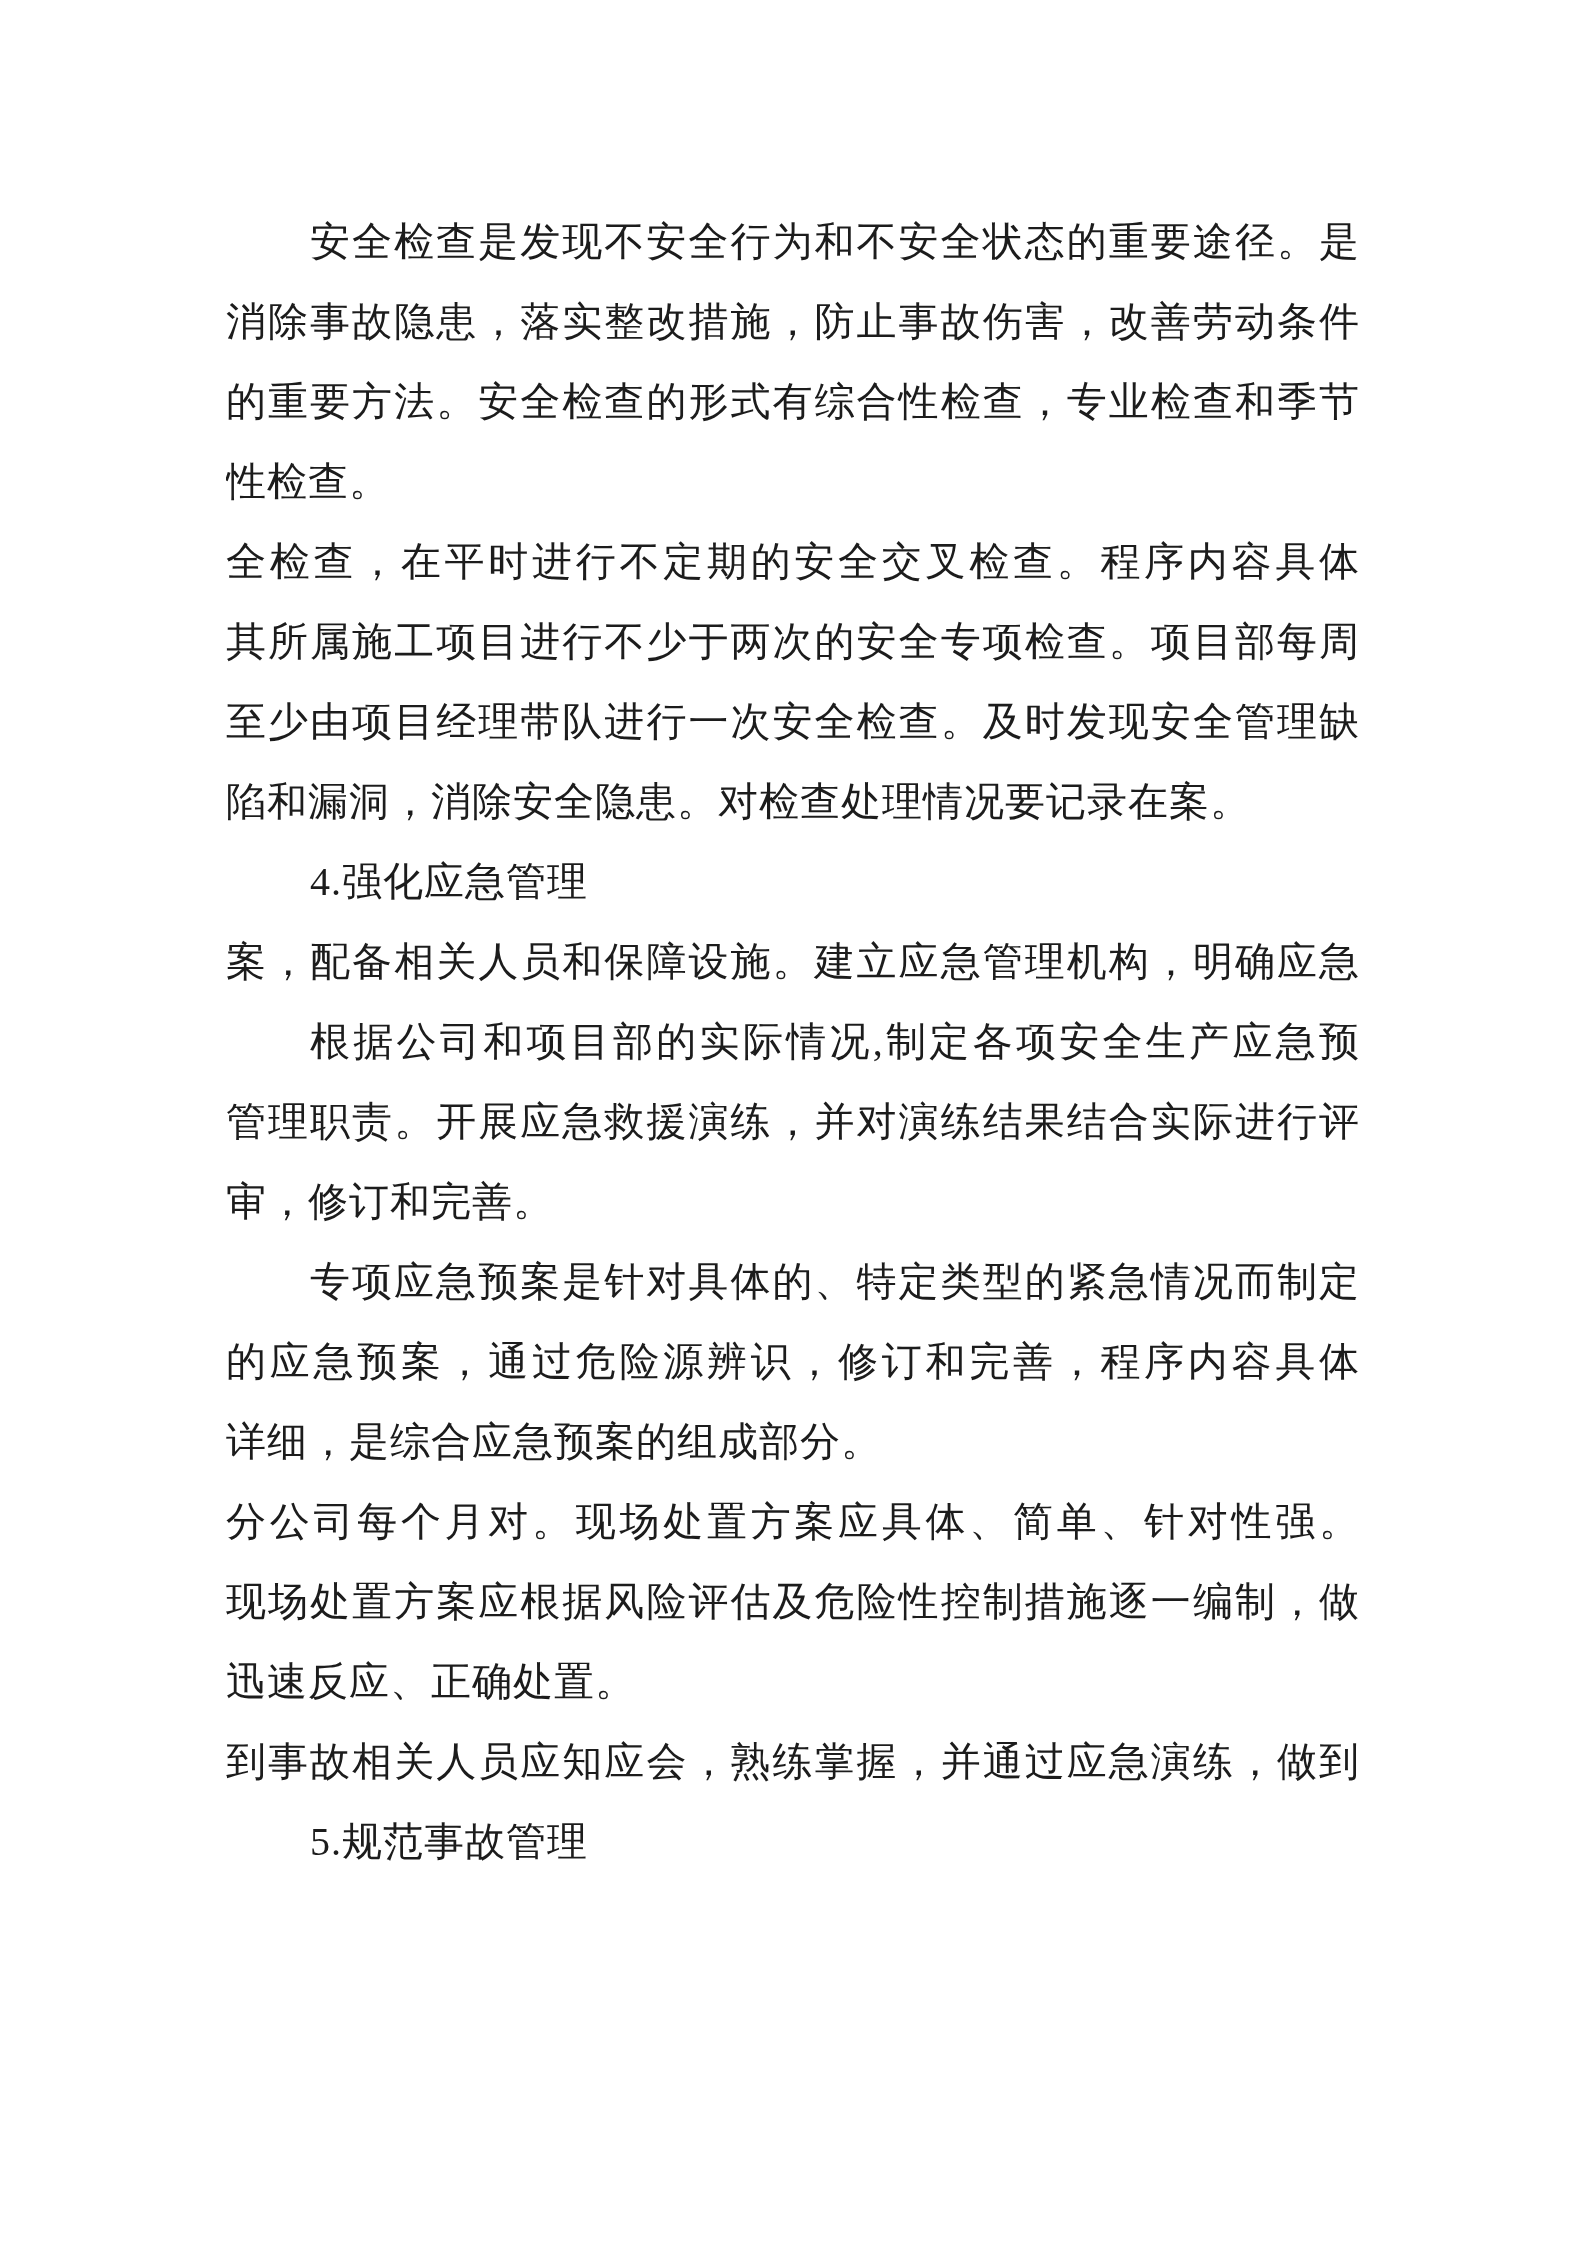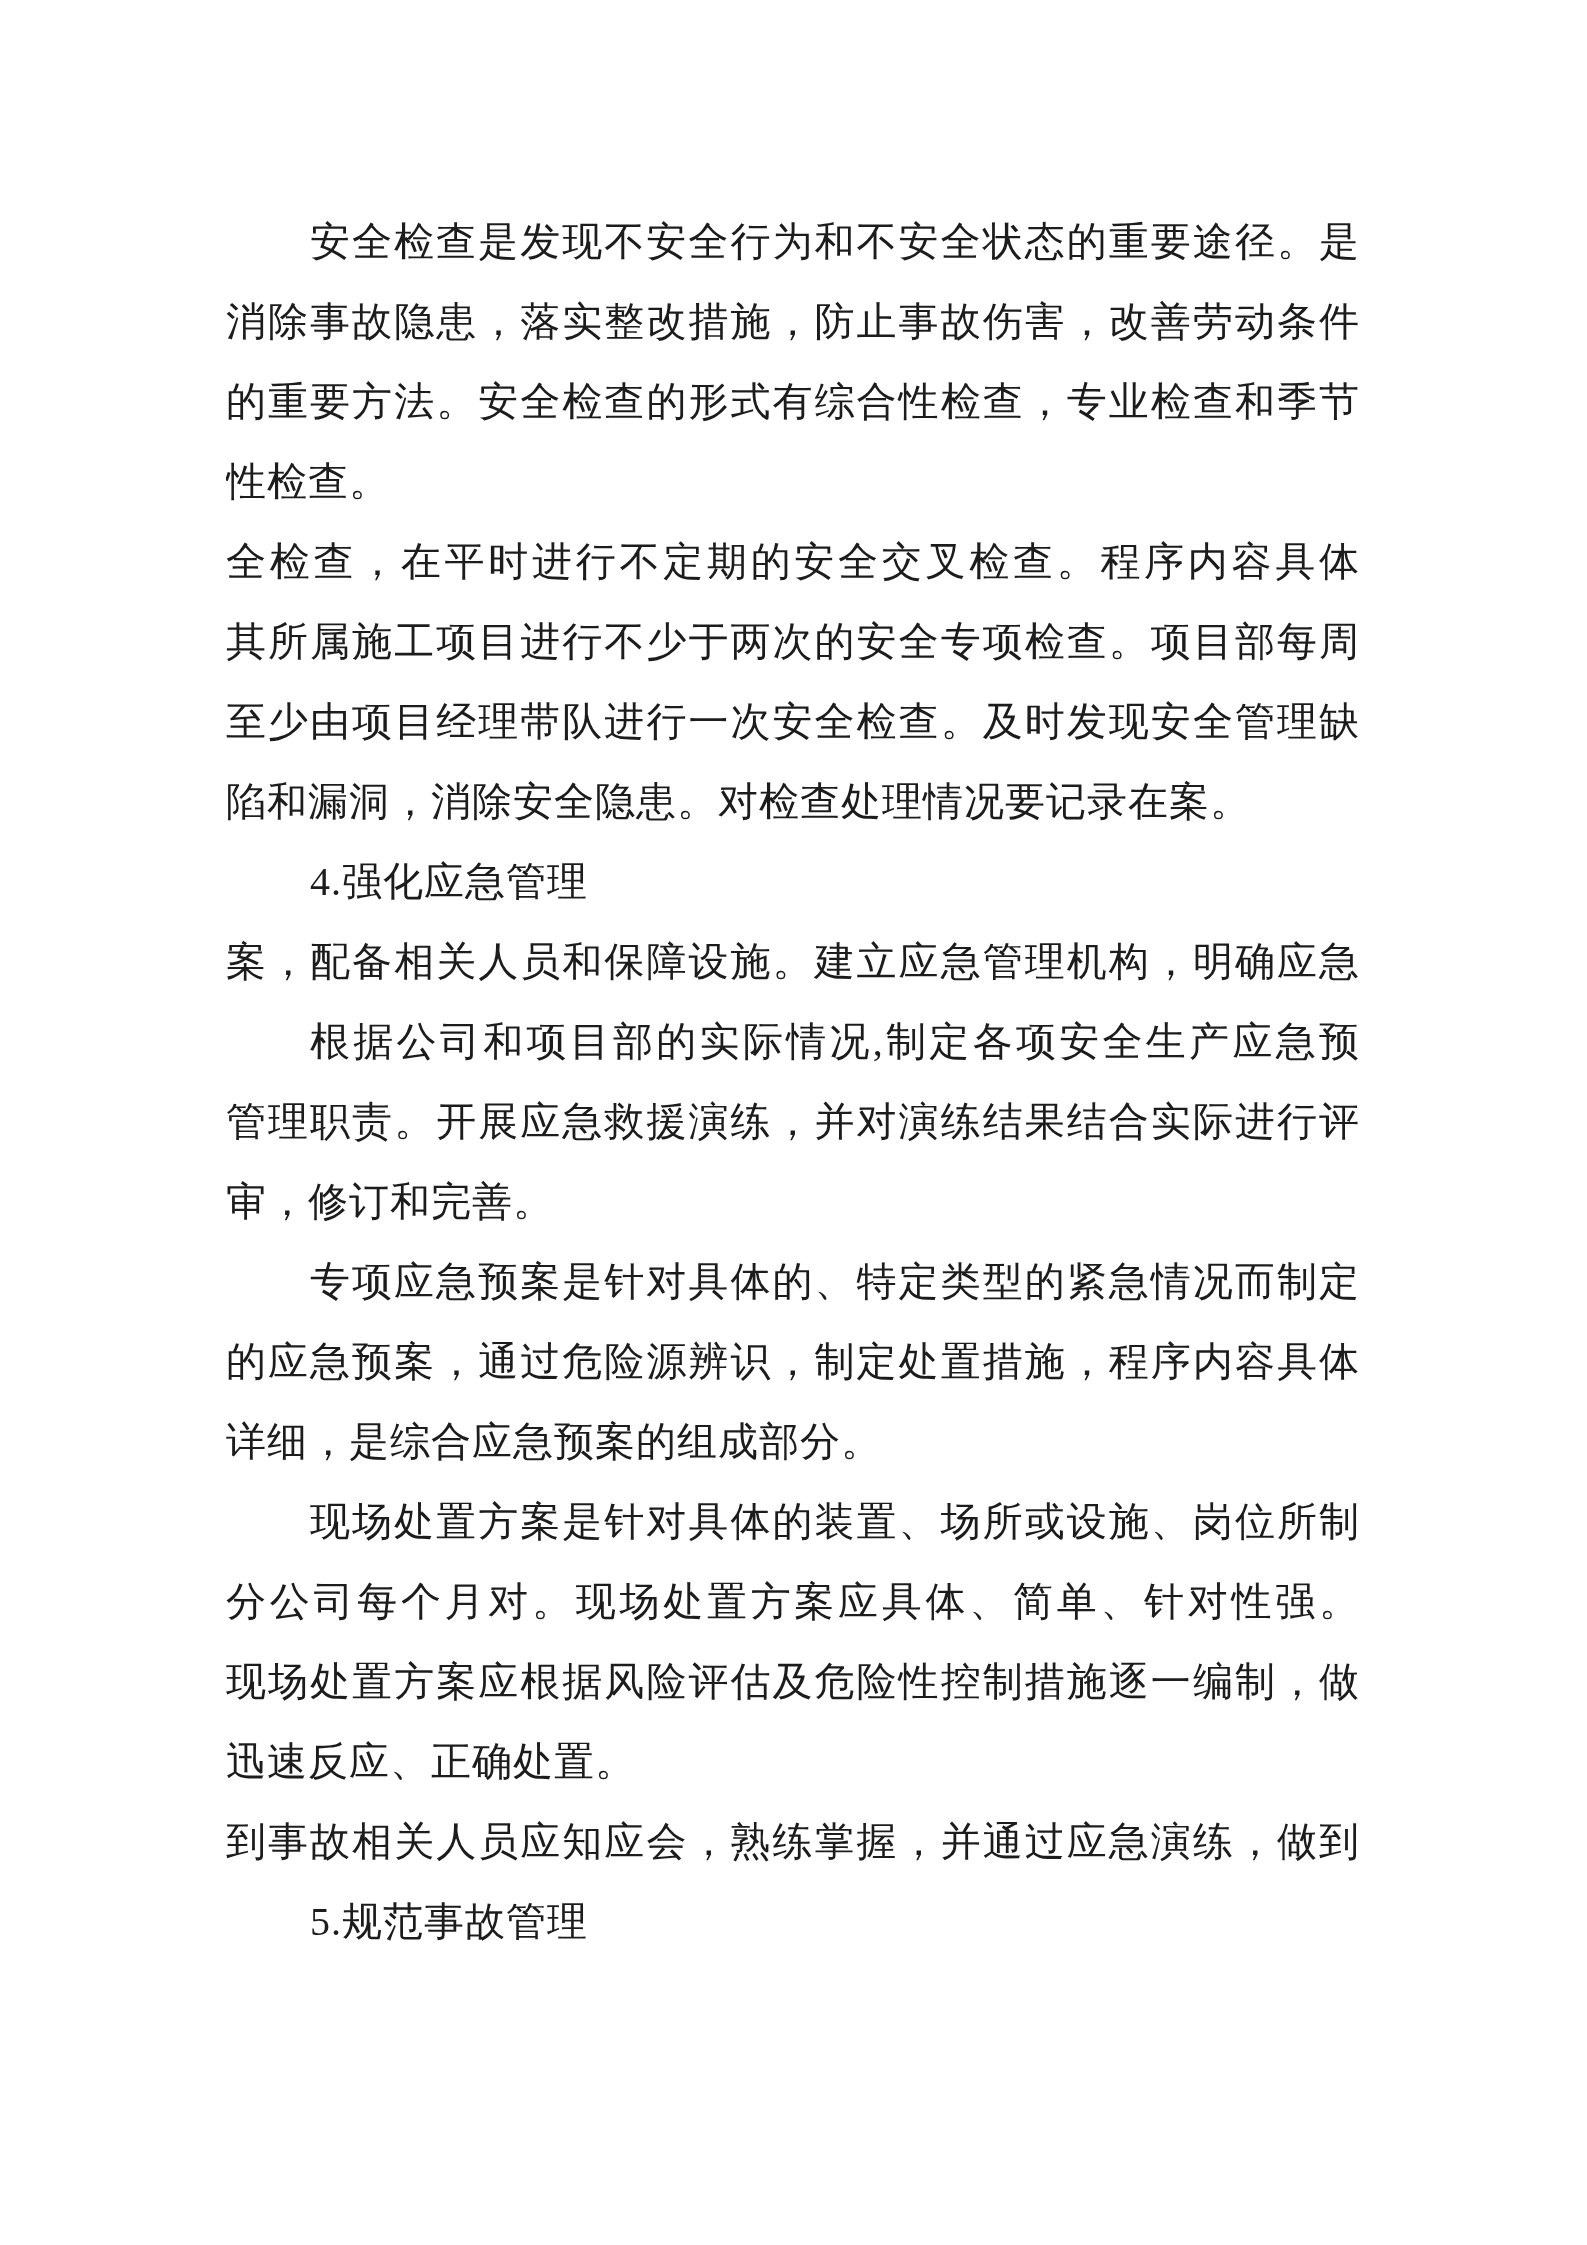--- a/index.html
+++ b/index.html
@@ -64,25 +64,24 @@
         <div class="line indent">4.强化应急管理</div>
       </div>
       <div class="para">
         <div class="line fill">案，配备相关人员和保障设施。建立应急管理机构，明确应急</div>
         <div class="line indent fill">根据公司和项目部的实际情况,制定各项安全生产应急预</div>
         <div class="line fill">管理职责。开展应急救援演练，并对演练结果结合实际进行评</div>
         <div class="line">审，修订和完善。</div>
       </div>
       <div class="para">
         <div class="line indent fill">专项应急预案是针对具体的、特定类型的紧急情况而制定</div>
-        <div class="line fill">的应急预案，通过危险源辨识，制定处置措施，程序内容具体</div>
+        <div class="line fill">的应急预案，通过危险源辨识，修订和完善，程序内容具体</div>
         <div class="line">详细，是综合应急预案的组成部分。</div>
       </div>
       <div class="para">
-        <div class="line indent fill">现场处置方案是针对具体的装置、场所或设施、岗位所制</div>
         <div class="line fill">分公司每个月对。现场处置方案应具体、简单、针对性强。</div>
         <div class="line fill">现场处置方案应根据风险评估及危险性控制措施逐一编制，做</div>
         <div class="line">迅速反应、正确处置。</div>
         <div class="line fill">到事故相关人员应知应会，熟练掌握，并通过应急演练，做到</div>
       </div>
       <div class="para">
         <div class="line indent">5.规范事故管理</div>
       </div>
     </div>
 </div>

